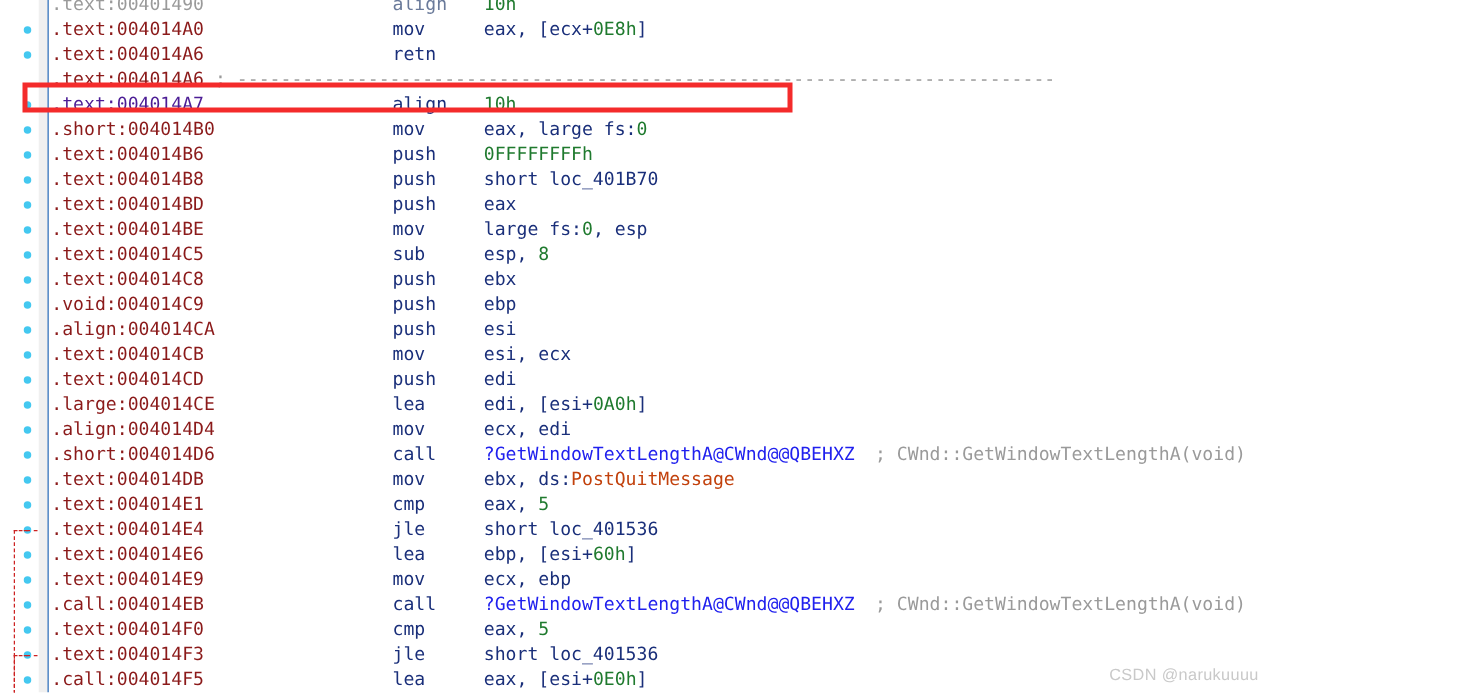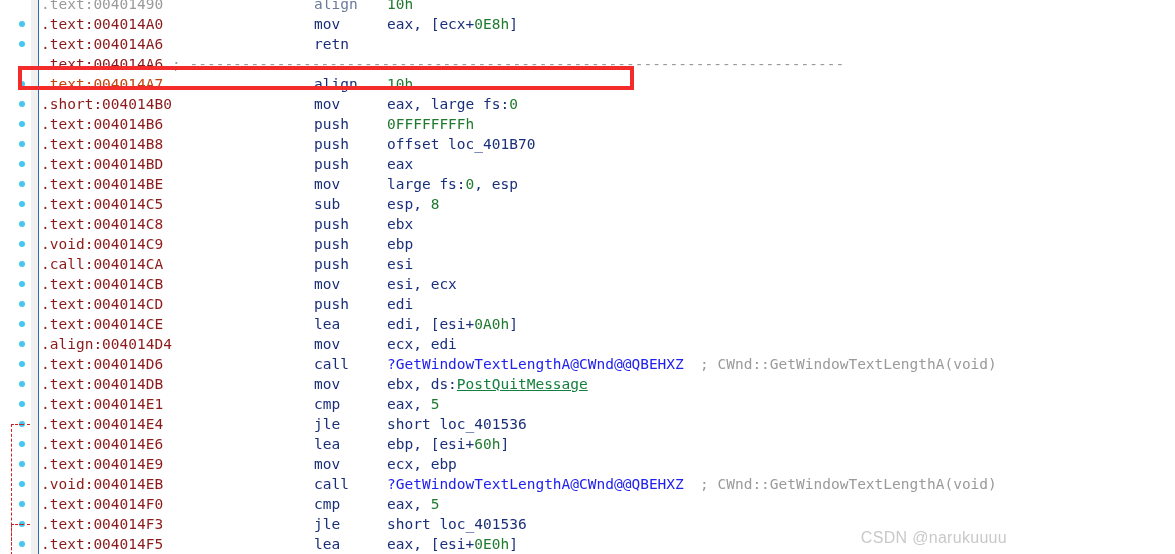--- a/index.html
+++ b/index.html
@@ -61,40 +61,40 @@
     height: 6px;
     border-radius: 50%;
     background: #44c8f0;
   }
   .row .addr {
     position: absolute;
     left: 41px;
     top: 0;
     color: #8b1a1a;
   }
-  .row.sel .addr { color: #c2410c; text-align: right; }
+  .row.sel .addr { color: #4c1d95; text-align: right; }
   .row.dim  .addr { color: #9a9a9a; }
   .row .mnem {
     position: absolute;
     left: 314px;
     top: 0;
     color: #1a2f7a;
   }
   .row.dim .mnem { color: #6a7a9a; }
   .row .ops {
     position: absolute;
     left: 387px;
     top: 0;
     color: #1a2f7a;
   }
   .row.dim .ops { color: #6a7a9a; }
 
   .num   { color: #1f7a2e; }
   .call  { color: #2020ee; }
-  .impt  { color: #15803d; text-decoration: underline; }
+  .impt  { color: #c2410c; }
 
   .row .sep-cmt {
     position: absolute;
     left: 172px;
     top: 0;
     color: #9a9a9a;
   }
   .row .trail-cmt {
     position: absolute;
     left: 700px;
@@ -131,61 +131,61 @@
     pointer-events: none;
   }
 
   
   .watermark {
     position: absolute;
     right: 14px;
     bottom: 7px;
     color: #c9c9c9;
     font-family: "Liberation Sans", sans-serif;
-    font-size: 16px;
+    font-size: 13px;
     letter-spacing: 0.3px;
   }
 </style>
 </head>
 <body>
 
 <div id="ida-view">
 
   <div class="gutter-strip"></div>
   <div class="gutter-rule"></div>
 
   <div class="rows" id="rows">
       <div class="row dim" style="top: -6px; position: absolute;"><span class="addr">.text:00401490</span><span class="mnem">align</span><span class="ops"><span class="num">10h</span></span></div>
       <div class="row" style="top: 14px; position: absolute;"><span class="dot"></span><span class="addr">.text:004014A0</span><span class="mnem">mov</span><span class="ops">eax, [ecx+<span class="num">0E8h</span>]</span></div>
       <div class="row" style="top: 34px; position: absolute;"><span class="dot"></span><span class="addr">.text:004014A6</span><span class="mnem">retn</span></div>
       <div class="row" style="top: 54px; position: absolute;"><span class="addr">.text:004014A6</span><span class="sep-cmt">; ---------------------------------------------------------------------------</span></div>
       <div class="row sel" style="top: 74px; position: absolute;"><span class="dot"></span><span class="addr">.text:004014A7</span><span class="mnem">align</span><span class="ops"><span class="num">10h</span></span></div>
       <div class="row" style="top: 94px; position: absolute;"><span class="dot"></span><span class="addr">.short:004014B0</span><span class="mnem">mov</span><span class="ops">eax, large fs:<span class="num">0</span></span></div>
       <div class="row" style="top: 114px; position: absolute;"><span class="dot"></span><span class="addr">.text:004014B6</span><span class="mnem">push</span><span class="ops"><span class="num">0FFFFFFFFh</span></span></div>
-      <div class="row" style="top: 134px; position: absolute;"><span class="dot"></span><span class="addr">.text:004014B8</span><span class="mnem">push</span><span class="ops">offset loc_401B70</span></div>
+      <div class="row" style="top: 134px; position: absolute;"><span class="dot"></span><span class="addr">.text:004014B8</span><span class="mnem">push</span><span class="ops">short loc_401B70</span></div>
       <div class="row" style="top: 154px; position: absolute;"><span class="dot"></span><span class="addr">.text:004014BD</span><span class="mnem">push</span><span class="ops">eax</span></div>
       <div class="row" style="top: 174px; position: absolute;"><span class="dot"></span><span class="addr">.text:004014BE</span><span class="mnem">mov</span><span class="ops">large fs:<span class="num">0</span>, esp</span></div>
       <div class="row" style="top: 194px; position: absolute;"><span class="dot"></span><span class="addr">.text:004014C5</span><span class="mnem">sub</span><span class="ops">esp, <span class="num">8</span></span></div>
       <div class="row" style="top: 214px; position: absolute;"><span class="dot"></span><span class="addr">.text:004014C8</span><span class="mnem">push</span><span class="ops">ebx</span></div>
       <div class="row" style="top: 234px; position: absolute;"><span class="dot"></span><span class="addr">.void:004014C9</span><span class="mnem">push</span><span class="ops">ebp</span></div>
-      <div class="row" style="top: 254px; position: absolute;"><span class="dot"></span><span class="addr">.call:004014CA</span><span class="mnem">push</span><span class="ops">esi</span></div>
+      <div class="row" style="top: 254px; position: absolute;"><span class="dot"></span><span class="addr">.align:004014CA</span><span class="mnem">push</span><span class="ops">esi</span></div>
       <div class="row" style="top: 274px; position: absolute;"><span class="dot"></span><span class="addr">.text:004014CB</span><span class="mnem">mov</span><span class="ops">esi, ecx</span></div>
       <div class="row" style="top: 294px; position: absolute;"><span class="dot"></span><span class="addr">.text:004014CD</span><span class="mnem">push</span><span class="ops">edi</span></div>
-      <div class="row" style="top: 314px; position: absolute;"><span class="dot"></span><span class="addr">.text:004014CE</span><span class="mnem">lea</span><span class="ops">edi, [esi+<span class="num">0A0h</span>]</span></div>
+      <div class="row" style="top: 314px; position: absolute;"><span class="dot"></span><span class="addr">.large:004014CE</span><span class="mnem">lea</span><span class="ops">edi, [esi+<span class="num">0A0h</span>]</span></div>
       <div class="row" style="top: 334px; position: absolute;"><span class="dot"></span><span class="addr">.align:004014D4</span><span class="mnem">mov</span><span class="ops">ecx, edi</span></div>
-      <div class="row" style="top: 354px; position: absolute;"><span class="dot"></span><span class="addr">.text:004014D6</span><span class="mnem">call</span><span class="ops"><span class="call">?GetWindowTextLengthA@CWnd@@QBEHXZ</span></span><span class="trail-cmt">; CWnd::GetWindowTextLengthA(void)</span></div>
+      <div class="row" style="top: 354px; position: absolute;"><span class="dot"></span><span class="addr">.short:004014D6</span><span class="mnem">call</span><span class="ops"><span class="call">?GetWindowTextLengthA@CWnd@@QBEHXZ</span></span><span class="trail-cmt">; CWnd::GetWindowTextLengthA(void)</span></div>
       <div class="row" style="top: 374px; position: absolute;"><span class="dot"></span><span class="addr">.text:004014DB</span><span class="mnem">mov</span><span class="ops">ebx, ds:<span class="impt">PostQuitMessage</span></span></div>
       <div class="row" style="top: 394px; position: absolute;"><span class="dot"></span><span class="addr">.text:004014E1</span><span class="mnem">cmp</span><span class="ops">eax, <span class="num">5</span></span></div>
       <div class="row" style="top: 414px; position: absolute;"><span class="dot"></span><span class="addr">.text:004014E4</span><span class="mnem">jle</span><span class="ops">short loc_401536</span></div>
       <div class="row" style="top: 434px; position: absolute;"><span class="dot"></span><span class="addr">.text:004014E6</span><span class="mnem">lea</span><span class="ops">ebp, [esi+<span class="num">60h</span>]</span></div>
       <div class="row" style="top: 454px; position: absolute;"><span class="dot"></span><span class="addr">.text:004014E9</span><span class="mnem">mov</span><span class="ops">ecx, ebp</span></div>
-      <div class="row" style="top: 474px; position: absolute;"><span class="dot"></span><span class="addr">.void:004014EB</span><span class="mnem">call</span><span class="ops"><span class="call">?GetWindowTextLengthA@CWnd@@QBEHXZ</span></span><span class="trail-cmt">; CWnd::GetWindowTextLengthA(void)</span></div>
+      <div class="row" style="top: 474px; position: absolute;"><span class="dot"></span><span class="addr">.call:004014EB</span><span class="mnem">call</span><span class="ops"><span class="call">?GetWindowTextLengthA@CWnd@@QBEHXZ</span></span><span class="trail-cmt">; CWnd::GetWindowTextLengthA(void)</span></div>
       <div class="row" style="top: 494px; position: absolute;"><span class="dot"></span><span class="addr">.text:004014F0</span><span class="mnem">cmp</span><span class="ops">eax, <span class="num">5</span></span></div>
       <div class="row" style="top: 514px; position: absolute;"><span class="dot"></span><span class="addr">.text:004014F3</span><span class="mnem">jle</span><span class="ops">short loc_401536</span></div>
-      <div class="row" style="top: 534px; position: absolute;"><span class="dot"></span><span class="addr">.text:004014F5</span><span class="mnem">lea</span><span class="ops">eax, [esi+<span class="num">0E0h</span>]</span></div>
+      <div class="row" style="top: 534px; position: absolute;"><span class="dot"></span><span class="addr">.call:004014F5</span><span class="mnem">lea</span><span class="ops">eax, [esi+<span class="num">0E0h</span>]</span></div>
     </div>
 
   <div class="annot-box"></div>
 
   <div class="watermark">CSDN @narukuuuu</div>
 <div class="jump" style="top: 424px; height: 130px;"></div>
     <div class="jump-head" style="top: 424px;"></div>
     <div class="jump" style="top: 524px; height: 30px;"></div>
     <div class="jump-head" style="top: 524px;"></div>
   </div>

